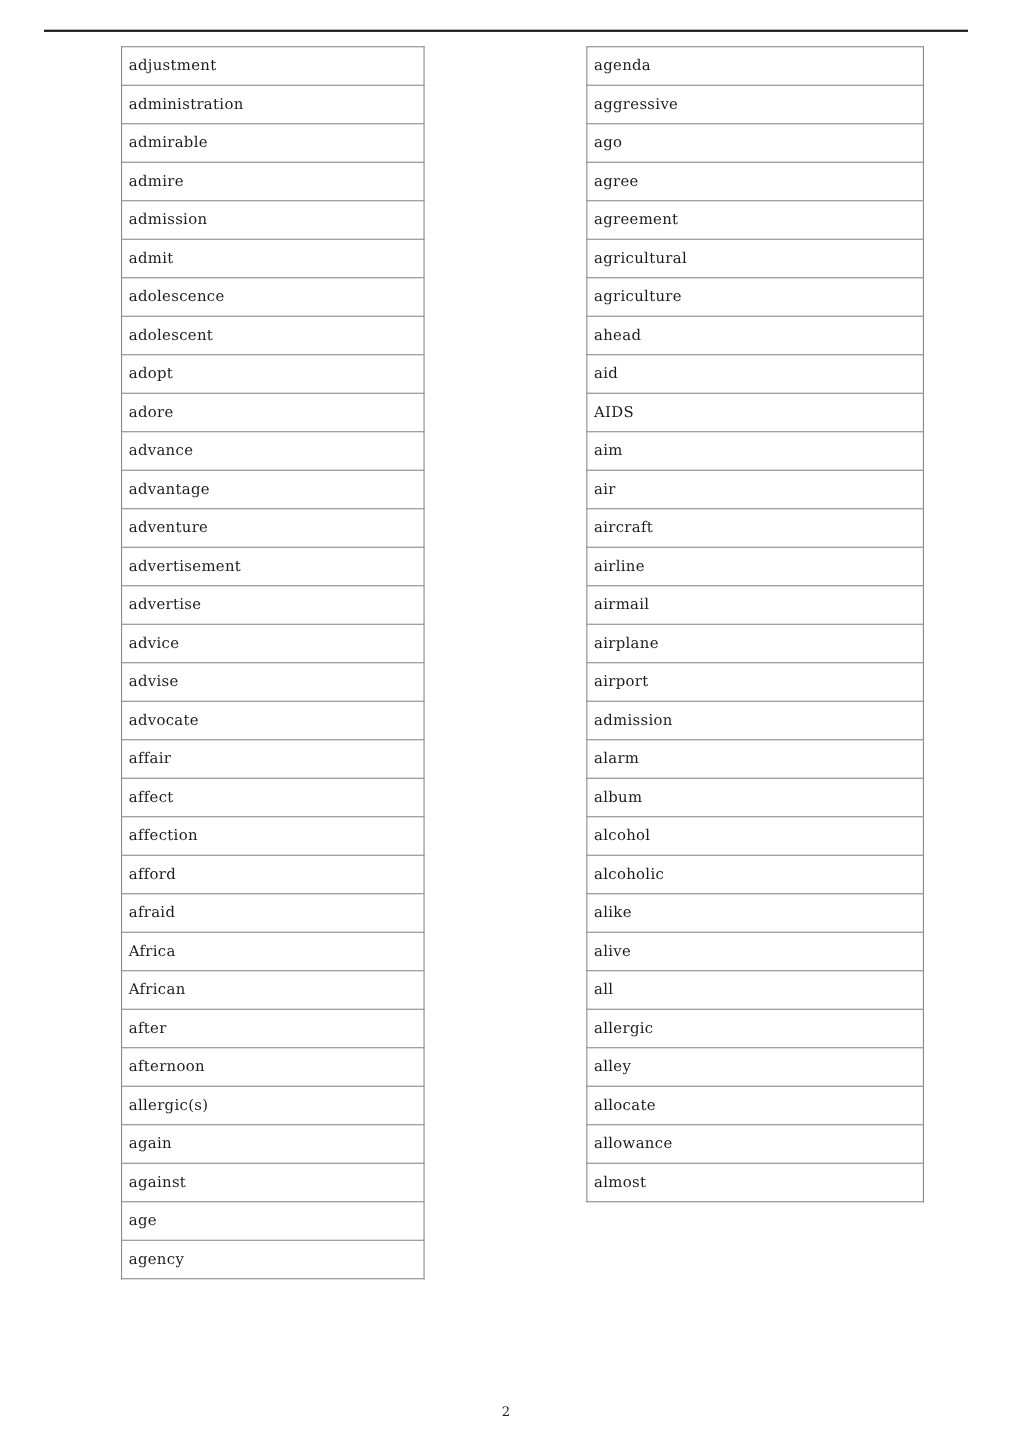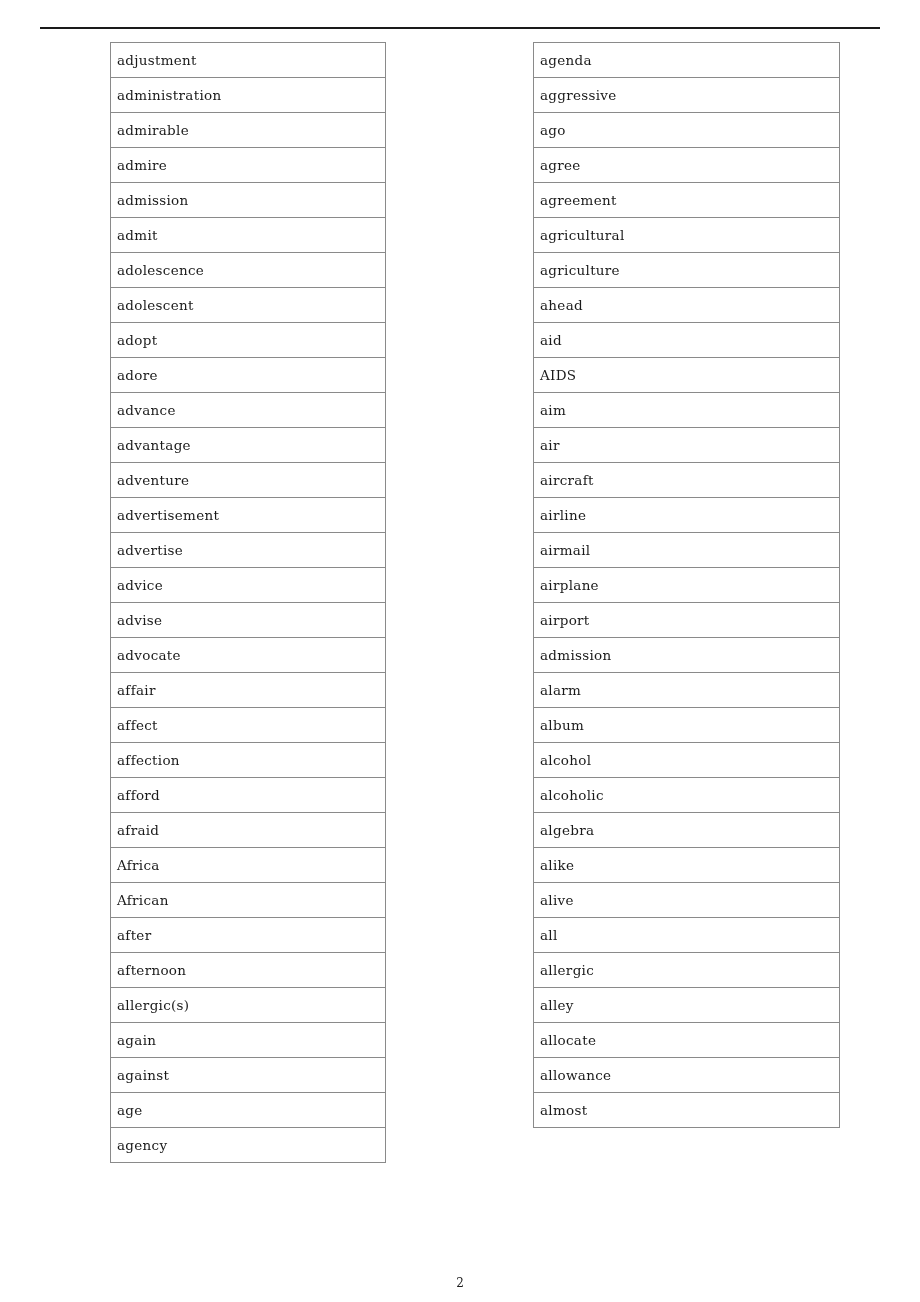--- a/index.html
+++ b/index.html
@@ -248,23 +248,20 @@
           <tr>
             <td>album</td>
           </tr>
           <tr>
             <td>alcohol</td>
           </tr>
           <tr>
             <td>alcoholic</td>
           </tr>
           <tr>
-            <td>algebra</td>
-          </tr>
-          <tr>
             <td>alike</td>
           </tr>
           <tr>
             <td>alive</td>
           </tr>
           <tr>
             <td>all</td>
           </tr>
           <tr>
             <td>allergic</td>

